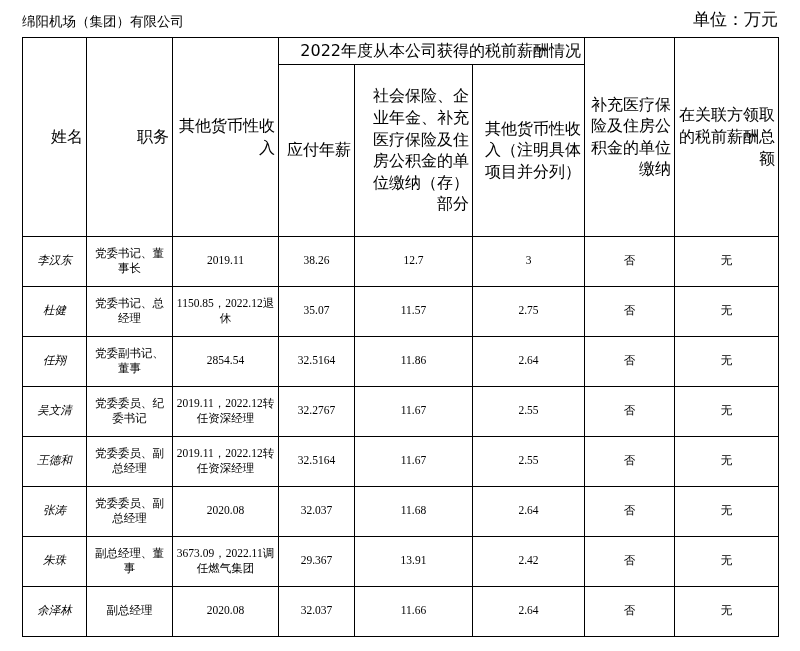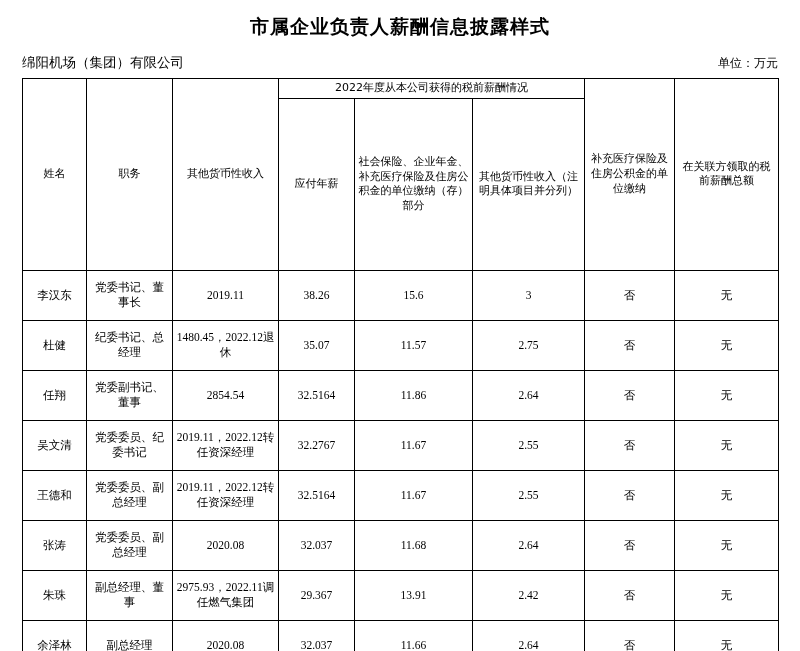--- a/index.html
+++ b/index.html
@@ -31,44 +31,46 @@
     display: flex;
     justify-content: space-between;
     align-items: flex-end;
     font-size: 13px;
     margin: 0 0 6px 0;
   }
   .subhead .company {
     font-size: 13.5px;
   }
   .subhead .unit {
-    font-size: 12px;
+    font-size: 17px;
   }
   table.salary {
     border-collapse: collapse;
     width: 756px;
     table-layout: fixed;
   }
   table.salary td, table.salary th {
     border: 1px solid #000000;
     text-align: center;
     vertical-align: middle;
     font-weight: normal;
     font-size: 11.5px;
     line-height: 1.35;
     padding: 2px 3px;
   }
   table.salary th {
-    font-size: 11px;
+    font-size: 16px;
+    text-align: right;
   }
   .hgroup {
     font-size: 12.5px;
   }
   .rowname {
     font-size: 12.5px;
+    font-style: italic;
   }
   .head-tall {
     height: 172px;
   }
   .body-row td {
     height: 45px;
   }
   .num {
     font-family: Liberation Serif, serif;
     font-size: 12px;
@@ -83,21 +85,20 @@
   col.c-ins  { width: 118px; }
   col.c-other{ width: 112px; }
   col.c-share{ width: 90px; }
   col.c-rel  { width: 104px; }
 </style>
 </head>
 <body>
 
 <div class="page">
 
-  <div class="doc-title">市属企业负责人薪酬信息披露样式</div>
 
   <div class="subhead">
     <div class="company">绵阳机场（集团）有限公司</div>
     <div class="unit">单位：万元</div>
   </div>
 
   <table class="salary">
     <colgroup>
       <col class="c-name">
       <col class="c-post">
@@ -122,29 +123,29 @@
         <th>社会保险、企业年金、补充医疗保险及住房公积金的单位缴纳（存）部分</th>
         <th>其他货币性收入（注明具体项目并分列）</th>
       </tr>
     </thead>
     <tbody>
       <tr class="body-row">
         <td class="rowname">李汉东</td>
         <td class="small2">党委书记、董事长</td>
         <td class="num">2019.11</td>
         <td class="num">38.26</td>
-        <td class="num">15.6</td>
+        <td class="num">12.7</td>
         <td class="num">3</td>
         <td>否</td>
         <td>无</td>
       </tr>
       <tr class="body-row">
         <td class="rowname">杜健</td>
-        <td class="small2">纪委书记、总经理</td>
-        <td class="num">1480.45，2022.12退休</td>
+        <td class="small2">党委书记、总经理</td>
+        <td class="num">1150.85，2022.12退休</td>
         <td class="num">35.07</td>
         <td class="num">11.57</td>
         <td class="num">2.75</td>
         <td>否</td>
         <td>无</td>
       </tr>
       <tr class="body-row">
         <td class="rowname">任翔</td>
         <td class="small2">党委副书记、董事</td>
         <td class="num">2854.54</td>
@@ -180,21 +181,21 @@
         <td class="num">2020.08</td>
         <td class="num">32.037</td>
         <td class="num">11.68</td>
         <td class="num">2.64</td>
         <td>否</td>
         <td>无</td>
       </tr>
       <tr class="body-row">
         <td class="rowname">朱珠</td>
         <td class="small2">副总经理、董事</td>
-        <td class="num">2975.93，2022.11调任燃气集团</td>
+        <td class="num">3673.09，2022.11调任燃气集团</td>
         <td class="num">29.367</td>
         <td class="num">13.91</td>
         <td class="num">2.42</td>
         <td>否</td>
         <td>无</td>
       </tr>
       <tr class="body-row">
         <td class="rowname">余泽林</td>
         <td class="small2">副总经理</td>
         <td class="num">2020.08</td>

